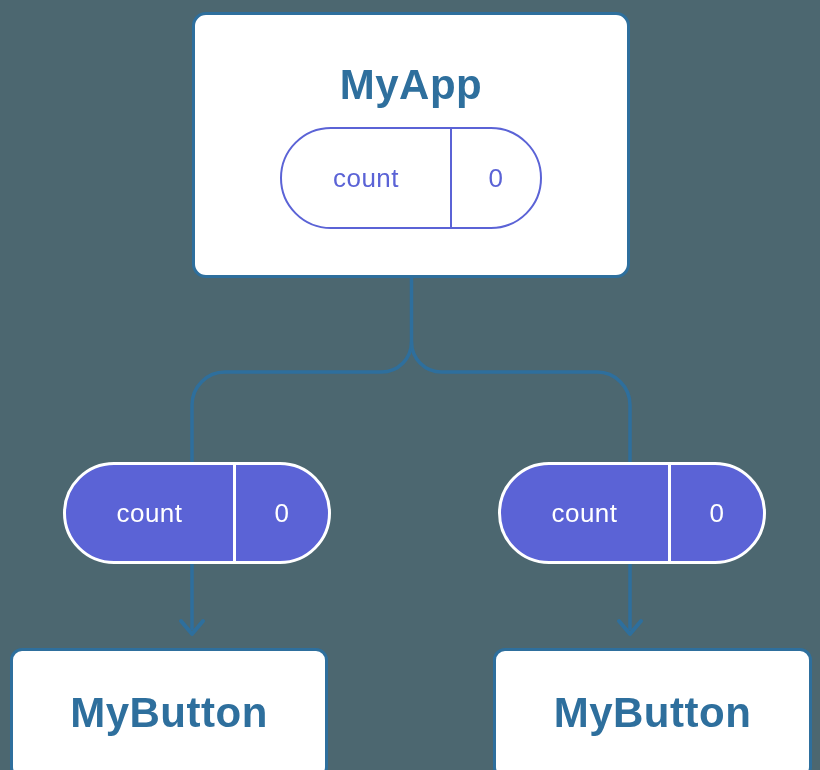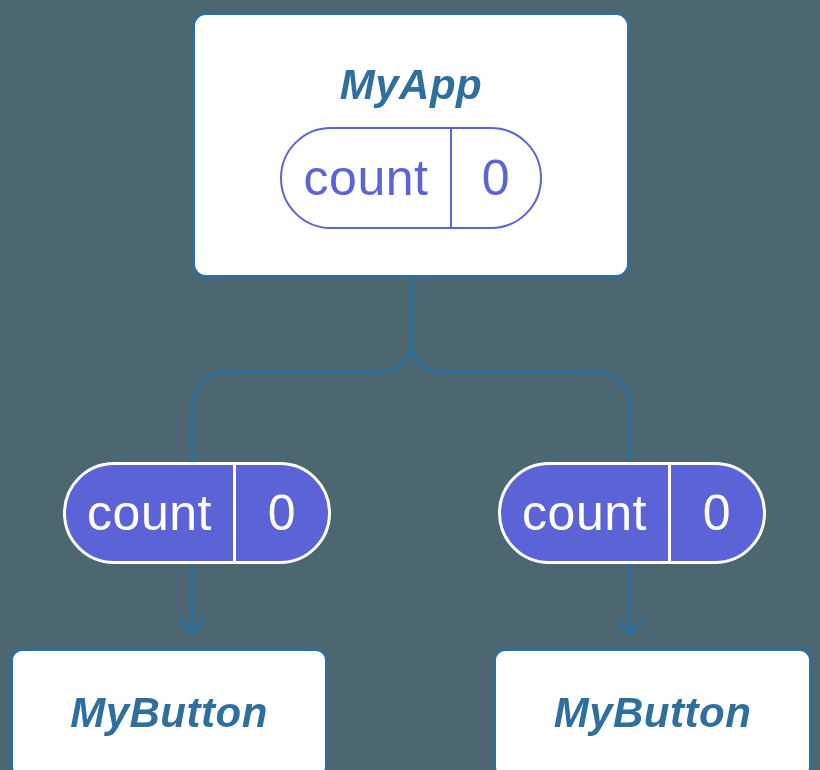--- a/index.html
+++ b/index.html
@@ -47,32 +47,31 @@
     border-radius: 12px;
   }
   .card-child-left  { left: 10px;  top: 648px; width: 318px; }
   .card-child-right { left: 493px; top: 648px; width: 319px; }
   .card-title {
     color: #2E6F9D;
     font-size: 42px;
     font-weight: 600;
     letter-spacing: 0.5px;
     line-height: 1.15;
-    font-style: italic;
   }
   .card-root .card-title { margin-bottom: 18px; }
 
   .pill {
     box-sizing: border-box;
     border-radius: 52px;
     display: flex;
     flex-direction: row;
     align-items: stretch;
     overflow: hidden;
-    font-size: 50px;
+    font-size: 26px;
     letter-spacing: 0.5px;
   }
   .pill .seg {
     display: flex;
     align-items: center;
     justify-content: center;
   }
   
   .pill-state {
     width: 262px;

